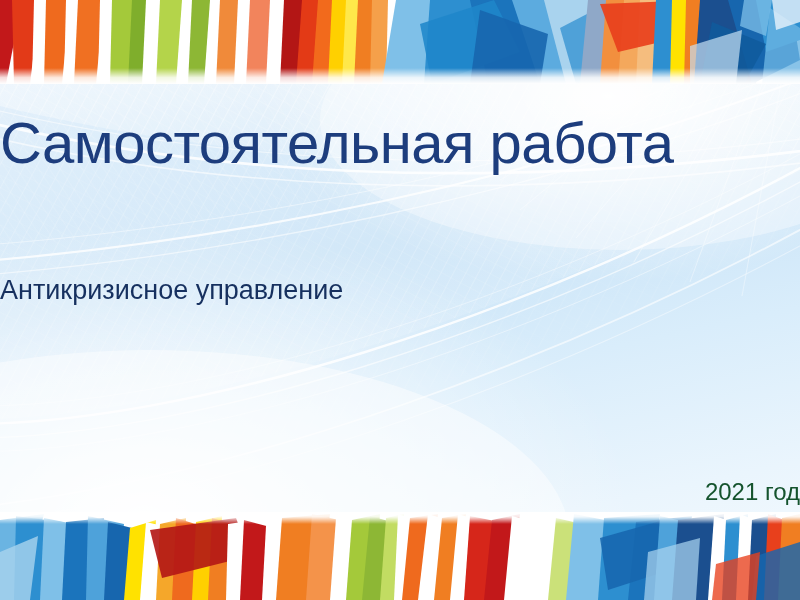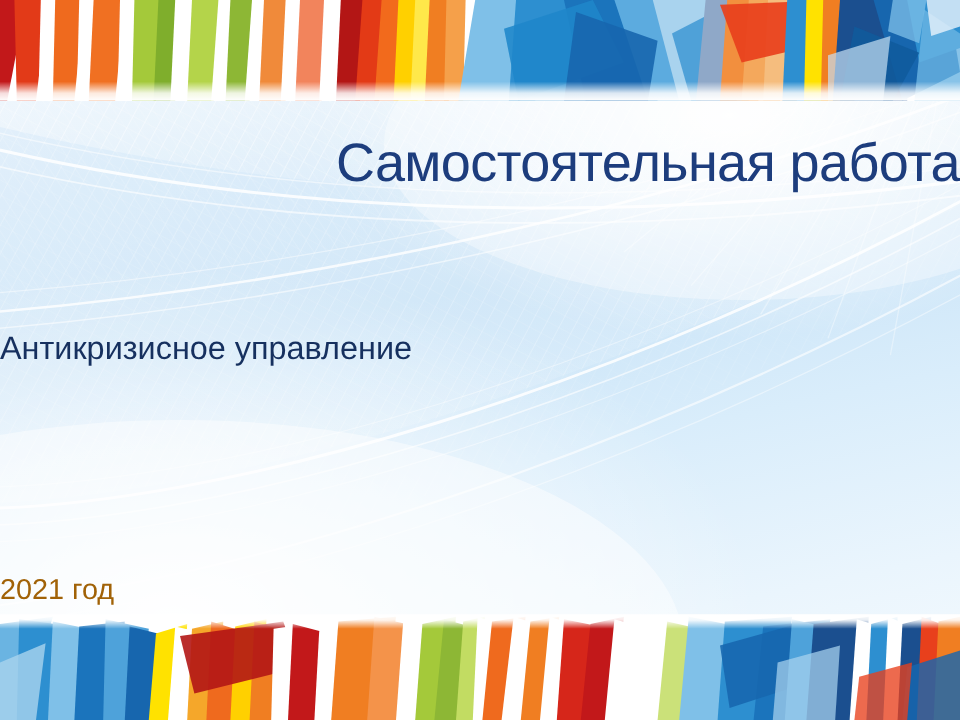--- a/index.html
+++ b/index.html
@@ -78,22 +78,22 @@
     background: linear-gradient(to top, rgba(255,255,255,0) 0%, rgba(255,255,255,0.9) 60%, #ffffff 100%);
     z-index: 3;
   }
 
   
   .title {
     position: absolute;
     left: 0;
     top: 112px;
     width: 800px;
-    text-align: right;
-    font-size: 45px;
+    text-align: left;
+    font-size: 58px;
     line-height: 1.06;
     font-weight: 400;
     color: #1d3d7d;
     letter-spacing: -0.5px;
     white-space: nowrap;
   }
 
   .subtitle {
     position: absolute;
     left: 0;
@@ -104,25 +104,25 @@
     line-height: 1.2;
     font-weight: 400;
     color: #16305f;
   }
 
   .year {
     position: absolute;
     left: 0;
     top: 478px;
     width: 800px;
-    text-align: left;
+    text-align: right;
     font-size: 24px;
     line-height: 1.2;
     font-weight: 400;
-    color: #a16207;
+    color: #14532d;
   }
 </style>
 </head>
 <body>
 
 <div class="slide">
 
   <div class="slide-body"></div>
 
   <svg class="mesh-layer" viewBox="0 0 800 600" preserveAspectRatio="none" xmlns="http://www.w3.org/2000/svg">

